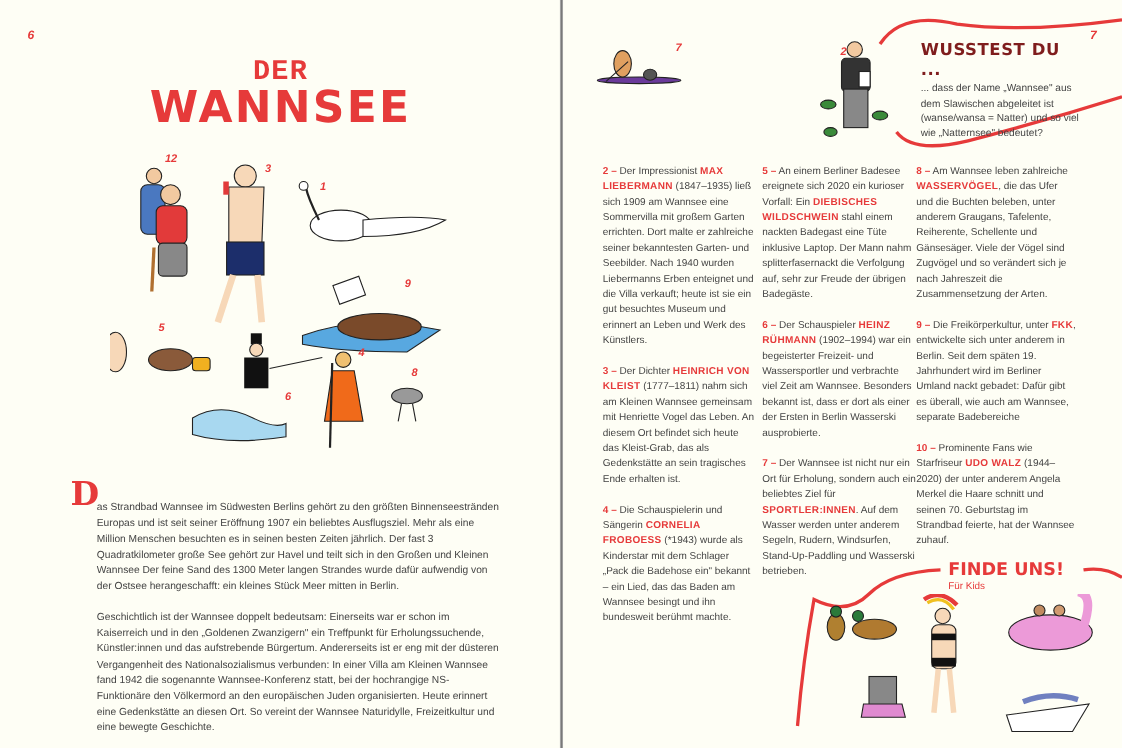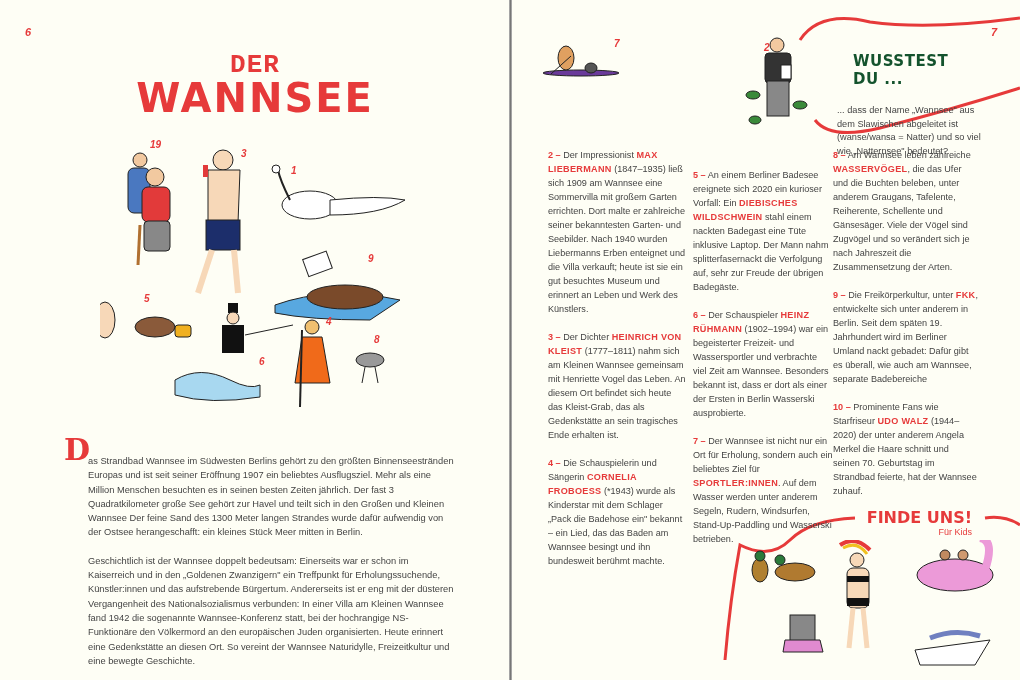--- a/index.html
+++ b/index.html
@@ -15,23 +15,23 @@
   .intro { position:absolute; left:74px; top:440px; width:395px; font-size:9.3px; line-height:14.3px; color:#444; }
   .intro p { margin:14px; }
   .dropcap { position:absolute; left:-10px; top:-5px; color:#e63a3a; font-size:30px; font-weight:bold; font-family:"DejaVu Serif", serif; line-height:30px; }
   .illus { position:absolute; }
   .num { position:absolute; color:#e63a3a; font-size:10px; font-weight:bold; font-style:italic; }
   .col { position:absolute; top:148px; width:140px; font-size:9.1px; line-height:14px; color:#444; }
   .col .entry { margin-bottom:14px; }
   .col .n { color:#e63a3a; font-weight:bold; }
   .col .h { color:#e63a3a; font-weight:bold; letter-spacing:0.3px; }
   .wusst { position:absolute; left:837px; top:36px; width:150px; }
-  .wusst h2 { margin:16px; color:#14532d; font-family:"DejaVu Sans", sans-serif; font-size:15px; font-weight:bold; letter-spacing:0.5px; }
+  .wusst h2 { margin:0; color:#7f1d1d; font-family:"DejaVu Sans", sans-serif; font-size:15px; font-weight:bold; letter-spacing:0.5px; }
   .wusst p { margin:2px 0 0 0; font-size:9.2px; line-height:13.6px; color:#444; }
-  .finde { position:absolute; left:862px; top:508px; width:110px; text-align:right; }
+  .finde { position:absolute; left:862px; top:508px; width:110px; text-align:left; }
   .finde h2 { margin:0; color:#e63a3a; font-family:"DejaVu Sans", sans-serif; font-size:16px; font-weight:bold; }
   .finde .sub { color:#e63a3a; font-size:9px; }
   svg.deco { position:absolute; left:0; top:0; pointer-events:none; }
 </style>
 </head>
 <body>
 
 <div class="page left">
   <span class="pgnum" style="left:25px;top:26px;">6</span>
   <div class="title der">DER</div>
@@ -89,21 +89,21 @@
       <path d="M202 202 L222 202 L230 248 L195 248 Z" fill="#f06a1a" stroke="#222"></path>
       <line x1="202" y1="195" x2="200" y2="272" stroke="#222" stroke-width="2"></line>
     </g>
 
     <g>
       <ellipse cx="270" cy="225" rx="14" ry="7" fill="#999" stroke="#222"></ellipse>
       <line x1="265" y1="232" x2="262" y2="248" stroke="#222"></line>
       <line x1="275" y1="232" x2="278" y2="248" stroke="#222"></line>
     </g>
   </svg>
-  <span class="num" style="left:150px;top:139px;">19</span>
+  <span class="num" style="left:150px;top:139px;">12</span>
   <span class="num" style="left:241px;top:148px;">3</span>
   <span class="num" style="left:291px;top:165px;">1</span>
   <span class="num" style="left:368px;top:253px;">9</span>
   <span class="num" style="left:144px;top:293px;">5</span>
   <span class="num" style="left:259px;top:356px;">6</span>
   <span class="num" style="left:326px;top:316px;">4</span>
   <span class="num" style="left:374px;top:334px;">8</span>
 
   <div class="intro">
     <span class="dropcap">D</span>
@@ -149,21 +149,21 @@
   <h2>WUSSTEST DU ...</h2>
   <p>... dass der Name „Wannsee" aus dem Slawischen abgeleitet ist (wanse/wansa = Natter) und so viel wie „Natternsee" bedeutet?</p>
 </div>
 
 <div class="col" style="left:548px;">
   <div class="entry"><span class="n">2 –</span> <span>Der Impressionist </span><span class="h">MAX LIEBERMANN</span><span> (1847–1935) ließ sich 1909 am Wannsee eine Sommervilla mit großem Garten errichten. Dort  malte er zahlreiche seiner bekanntesten Garten- und Seebilder. Nach 1940 wurden Liebermanns Erben enteignet und die Villa verkauft; heute ist sie ein gut besuchtes Museum und erinnert an Leben und Werk des Künstlers.</span></div>
   <div class="entry"><span class="n">3 –</span> <span>Der Dichter </span><span class="h">HEINRICH VON KLEIST</span><span> (1777–1811) nahm sich am Kleinen Wannsee gemeinsam mit Henriette Vogel das Leben. An diesem Ort befindet sich heute das Kleist-Grab, das als Gedenkstätte an sein tragisches Ende erhalten ist.</span></div>
   <div class="entry"><span class="n">4 –</span> <span>Die Schauspielerin und Sängerin </span><span class="h">CORNELIA FROBOESS</span><span> (*1943) wurde als  Kinderstar mit dem Schlager „Pack die Badehose ein" bekannt – ein Lied, das das Baden am Wannsee besingt und ihn bundesweit berühmt machte.</span></div>
 </div>
 
-<div class="col" style="left:693px;margin-top:20px;">
+<div class="col" style="left:693px;">
   <div class="entry"><span class="n">5 –</span> <span>An einem Berliner Badesee ereignete sich 2020 ein kurioser Vorfall: Ein </span><span class="h">DIEBISCHES WILDSCHWEIN</span><span> stahl einem nackten Badegast eine Tüte inklusive Laptop. Der Mann nahm splitterfasernackt die Verfolgung auf, sehr zur Freude der übrigen Badegäste.</span></div>
   <div class="entry"><span class="n">6 –</span> <span>Der Schauspieler </span><span class="h">HEINZ RÜHMANN</span><span> (1902–1994) war ein begeisterter Freizeit- und Wassersportler und verbrachte viel Zeit am Wannsee. Besonders bekannt ist, dass er dort als einer der Ersten in Berlin Wasserski ausprobierte.</span></div>
   <div class="entry"><span class="n">7 –</span> <span>Der Wannsee ist nicht nur ein Ort für Erholung, sondern auch ein beliebtes Ziel für </span><span class="h">SPORTLER:INNEN</span><span>. Auf dem Wasser werden unter anderem Segeln, Rudern, Windsurfen, Stand-Up-Paddling und Wasserski betrieben.</span></div>
 </div>
 
 <div class="col" style="left:833px;width:145px;">
   <div class="entry"><span class="n">8 –</span> <span>Am Wannsee leben zahlreiche </span><span class="h">WASSERVÖGEL</span><span>, die das Ufer und die Buchten beleben, unter anderem Graugans, Tafelente, Reiherente, Schellente und Gänsesäger. Viele der Vögel sind Zugvögel und so verändert sich je nach Jahreszeit die Zusammensetzung der Arten.</span></div>
   <div class="entry"><span class="n">9 –</span> <span>Die Freikörperkultur, unter </span><span class="h">FKK</span><span>, entwickelte sich unter anderem in Berlin. Seit dem späten 19. Jahrhundert wird im Berliner Umland nackt gebadet: Dafür gibt es überall, wie auch am Wannsee, separate Badebereiche</span></div>
   <div class="entry"><span class="n">10 –</span> <span>Prominente Fans wie Starfriseur </span><span class="h">UDO WALZ</span><span> (1944–2020) der unter anderem Angela Merkel die Haare schnitt und seinen 70. Geburtstag im Strandbad feierte, hat der Wannsee zuhauf.</span></div>
 </div>

